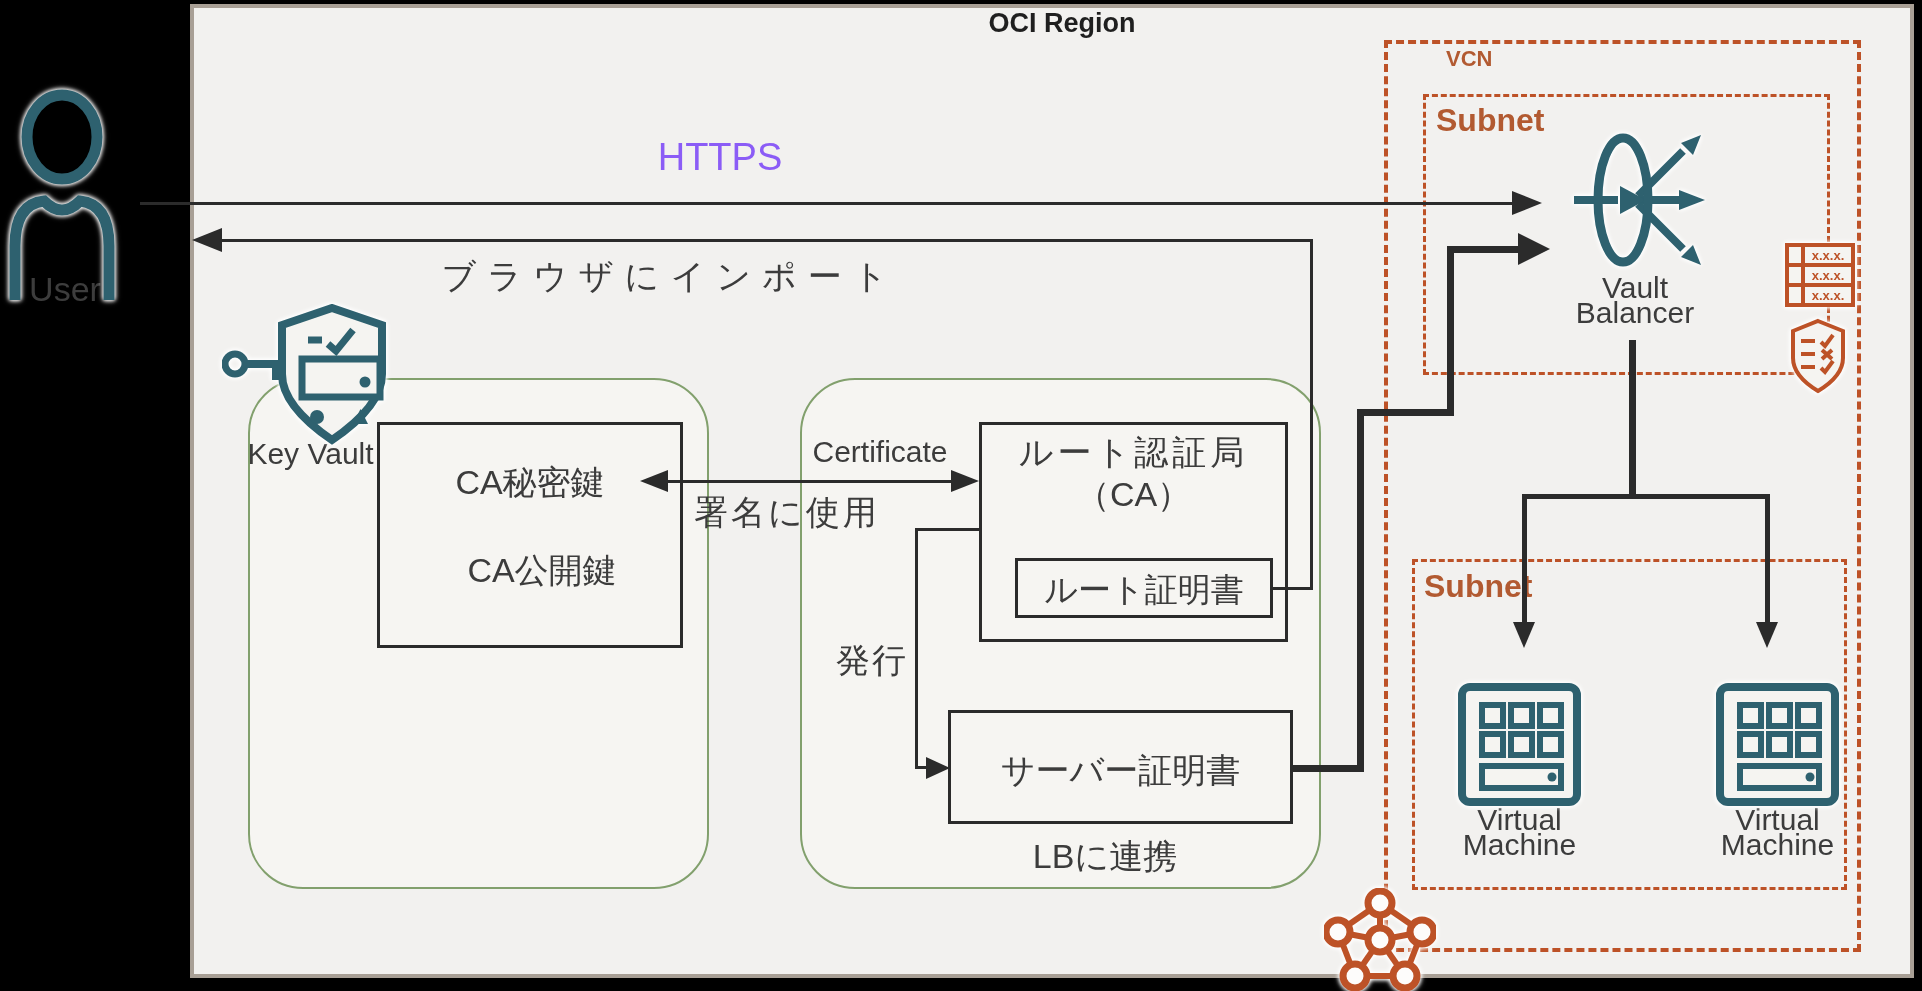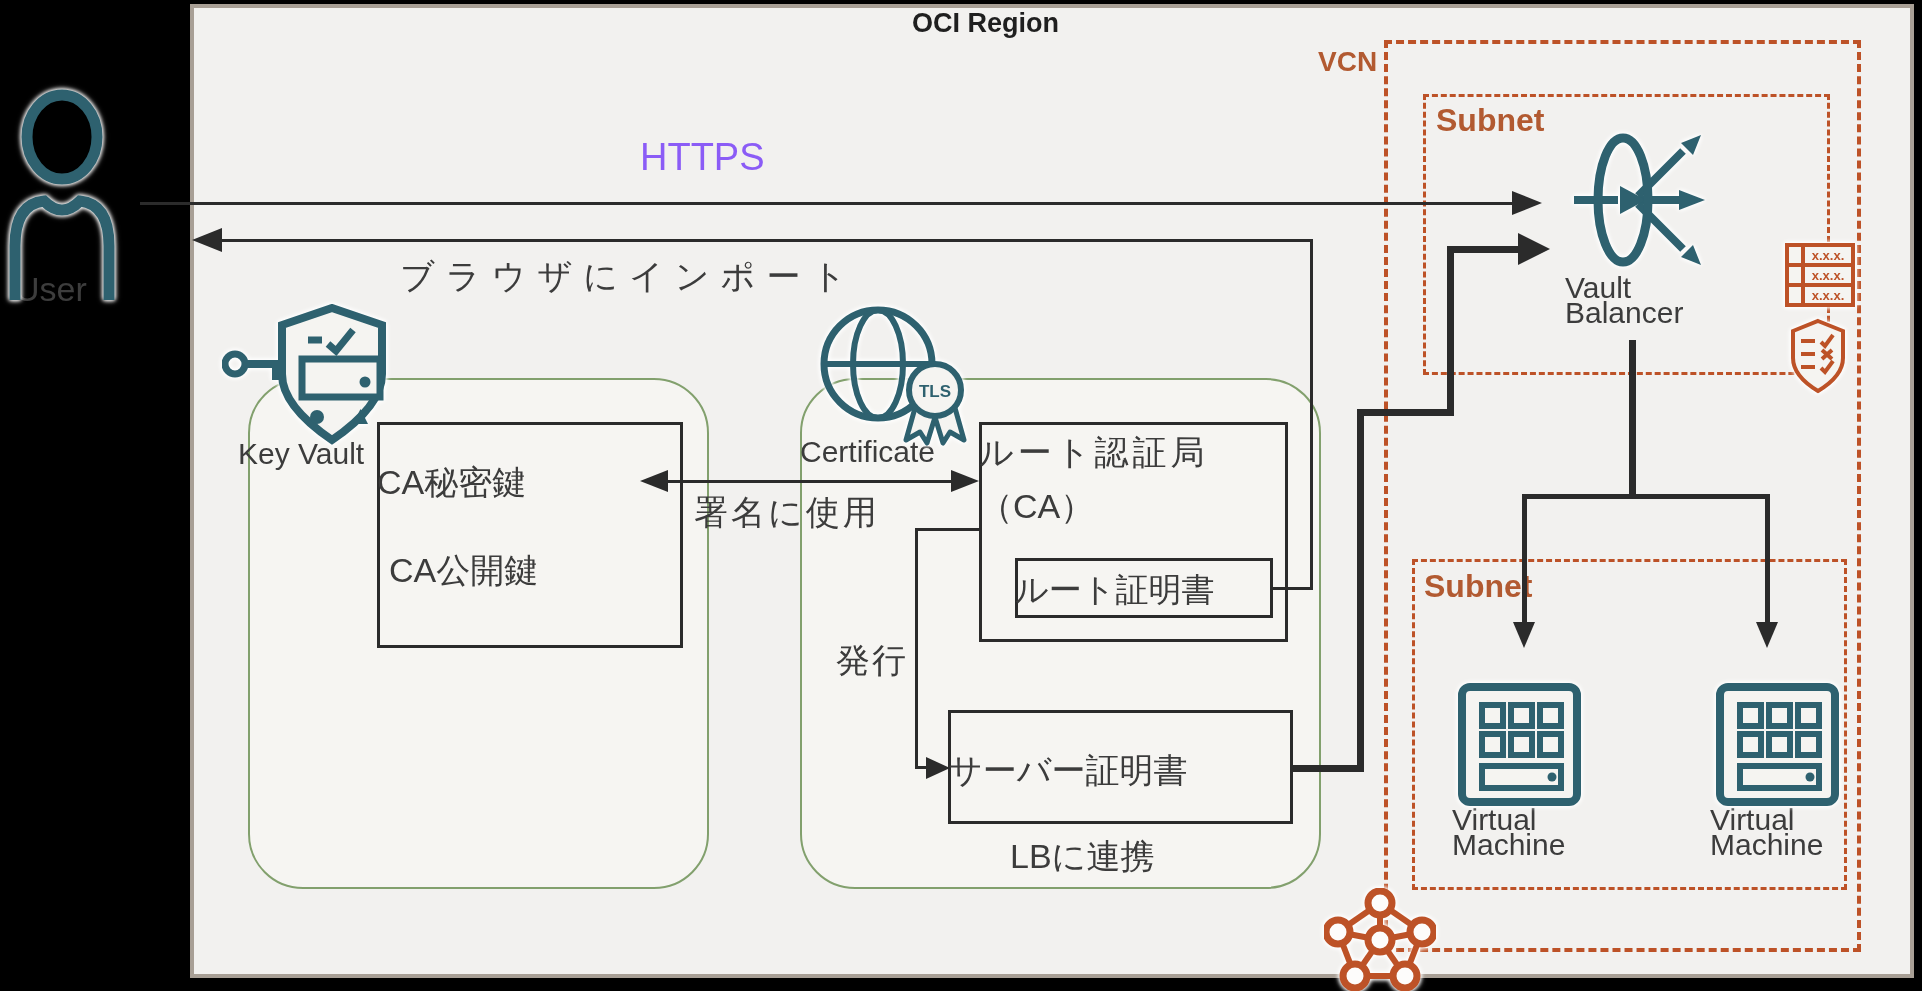--- a/index.html
+++ b/index.html
@@ -2,40 +2,40 @@
 <html><head>
 <meta charset="utf-8">
 <style>
   html,body{margin:0;padding:0;background:#000;}
   #canvas{position:relative;width:1922px;height:991px;background:#000;overflow:hidden;
     font-family:"Liberation Sans", sans-serif;color:#3c3c3c;}
   .abs{position:absolute;}
   .ln{position:absolute;background:#2b2b2b;}
   .ah{position:absolute;width:0;height:0;}
   .lbl{position:absolute;color:#3c3c3c;white-space:nowrap;}
-  .center{text-align:left;}
+  .center{text-align:center;}
   .jp{font-size:34px;}
   .en{font-size:30px;line-height:0.82;}
   .obx{position:absolute;border:3px dashed #bd5227;}
   .olbl{position:absolute;color:#b25a31;font-weight:bold;font-size:32px;}
   .blackbox{position:absolute;border:3px solid #2b2b2b;background:transparent;}
   .greenbox{position:absolute;border:2px solid #82a06d;border-radius:55px;background:#f6f5f2;}
   .icon{position:absolute;filter:drop-shadow(0 0 2px #fff) drop-shadow(0 0 2px #fff);}
   svg{display:block;}
 </style>
 </head>
 <body>
 
 <div id="canvas">
 
   <div class="abs" style="left:190px;top:4px;width:1724px;height:974px;background:#f2f1ef;border:4px solid #a89f95;box-sizing:border-box;"></div>
   <div class="lbl center" style="left:912px;top:8px;width:300px;font-size:27px;font-weight:bold;color:#1f1f1f;">OCI Region</div>
 
   <div class="obx" style="left:1384px;top:40px;width:477px;height:912px;border-width:4px;box-sizing:border-box;"></div>
-  <div class="olbl" style="left:1318px;top:46px;font-size:28px;">VCN</div>
+  <div class="olbl" style="left:1446px;top:46px;font-size:22px;">VCN</div>
 
   <div class="obx" style="left:1423px;top:94px;width:407px;height:281px;box-sizing:border-box;"></div>
   <div class="olbl" style="left:1436px;top:102px;">Subnet</div>
 
   <div class="obx" style="left:1412px;top:559px;width:435px;height:331px;box-sizing:border-box;"></div>
   <div class="olbl" style="left:1424px;top:568px;">Subnet</div>
 
   <div class="greenbox" style="left:248px;top:378px;width:461px;height:511px;box-sizing:border-box;"></div>
 
   <div class="greenbox" style="left:800px;top:378px;width:521px;height:511px;box-sizing:border-box;"></div>
@@ -71,21 +71,21 @@
   <div class="ah" style="left:1518px;top:233px;border-top:16px solid transparent;border-bottom:16px solid transparent;border-left:32px solid #2b2b2b;"></div>
 
   <div class="ln" style="left:1629px;top:340px;width:7px;height:158px;"></div>
 
   <div class="blackbox" style="left:377px;top:422px;width:306px;height:226px;box-sizing:border-box;"></div>
   <div class="lbl jp center" style="left:377px;top:460px;width:306px;">CA秘密鍵</div>
   <div class="lbl jp center" style="left:377px;top:548px;width:306px;margin-left:12px;">CA公開鍵</div>
 
   <div class="blackbox" style="left:979px;top:422px;width:309px;height:220px;box-sizing:border-box;"></div>
   <div class="lbl jp center" style="left:979px;top:430px;width:309px;letter-spacing:4px;">ルート認証局</div>
-  <div class="lbl jp center" style="left:979px;top:472px;width:309px;margin-top:12px;">（CA）</div>
+  <div class="lbl jp center" style="left:979px;top:472px;width:309px;">（CA）</div>
 
   <div class="blackbox" style="left:1015px;top:558px;width:258px;height:60px;box-sizing:border-box;background:#f6f5f2;"></div>
   <div class="lbl jp center" style="left:1015px;top:568px;width:258px;font-size:33px;">ルート証明書</div>
 
   <div class="blackbox" style="left:948px;top:710px;width:345px;height:114px;box-sizing:border-box;background:#f6f5f2;"></div>
   <div class="lbl jp center" style="left:948px;top:748px;width:345px;">サーバー証明書</div>
 
   <div class="lbl center" style="left:640px;top:136px;width:160px;font-size:38px;color:#8b5cf6;">HTTPS</div>
   <div class="lbl jp" style="left:694px;top:490px;letter-spacing:3px;">署名に使用</div>
   <div class="lbl jp center" style="left:400px;top:254px;width:540px;letter-spacing:11px;">ブラウザにインポート</div>
@@ -126,33 +126,20 @@
         <line x1="86" y1="36" x2="100" y2="36" stroke-width="7"></line>
         <polyline points="106,40 114,47 131,26" stroke-width="7"></polyline>
         <rect x="80" y="55" width="78" height="38" stroke-width="7" fill="#f5f4f1"></rect>
         <circle cx="143" cy="78" r="5.5" fill="#2e616f" stroke="none"></circle>
         <circle cx="95" cy="113" r="7" fill="#2e616f" stroke="none"></circle>
         <path d="M131,120 L146,120 L138.5,105 Z" fill="#2e616f" stroke="none"></path>
       </g>
     </svg>
   </div>
 
-  <div class="icon" style="left:812px;top:300px;">
-    <svg width="180" height="150" viewBox="0 0 180 150">
-      <g stroke="#2e616f" fill="none">
-        <circle cx="66" cy="64" r="54" stroke-width="7"></circle>
-        <ellipse cx="66" cy="64" rx="25" ry="54" stroke-width="6"></ellipse>
-        <line x1="12" y1="64" x2="120" y2="64" stroke-width="6"></line>
-        <polygon points="103,108 94,140 108,132 115,143 124,114" stroke-width="5" stroke-linejoin="round" fill="#f5f4f1"></polygon>
-        <polygon points="143,108 152,140 138,132 131,143 122,114" stroke-width="5" stroke-linejoin="round" fill="#f5f4f1"></polygon>
-        <circle cx="123" cy="90" r="26" stroke-width="6" fill="#f5f4f1"></circle>
-      </g>
-      <text x="123" y="97" text-anchor="middle" font-size="17" font-weight="bold" fill="#2e616f" font-family="Liberation Sans, sans-serif">TLS</text>
-    </svg>
-  </div>
 
   <div class="icon" style="left:1568px;top:126px;">
     <svg width="142" height="145" viewBox="0 0 142 145">
       <g stroke="#2e616f" fill="none" stroke-width="8">
         <line x1="6" y1="74" x2="50" y2="74"></line>
         <line x1="70" y1="70" x2="115" y2="25"></line>
         <line x1="72" y1="74" x2="116" y2="74"></line>
         <line x1="70" y1="78" x2="115" y2="123"></line>
       </g>
       <polygon points="78,74 52,60 52,88" fill="#2e616f"></polygon>

